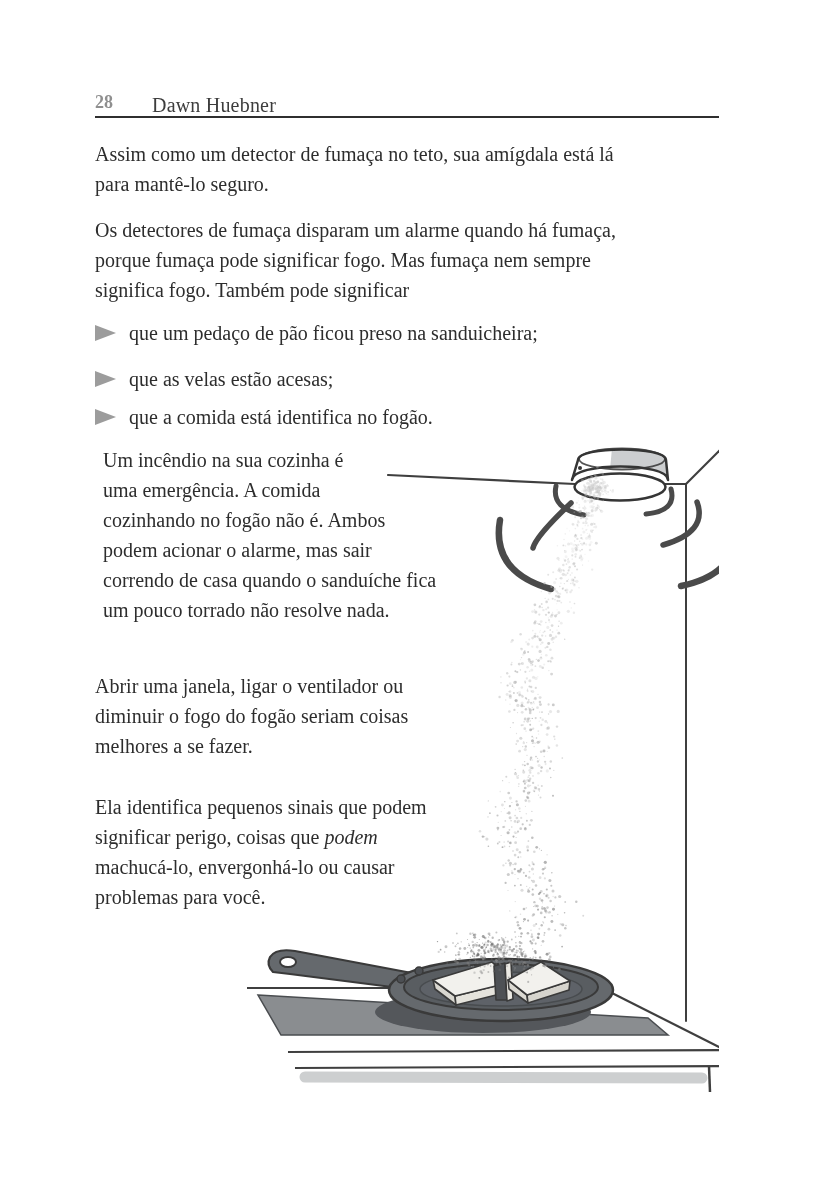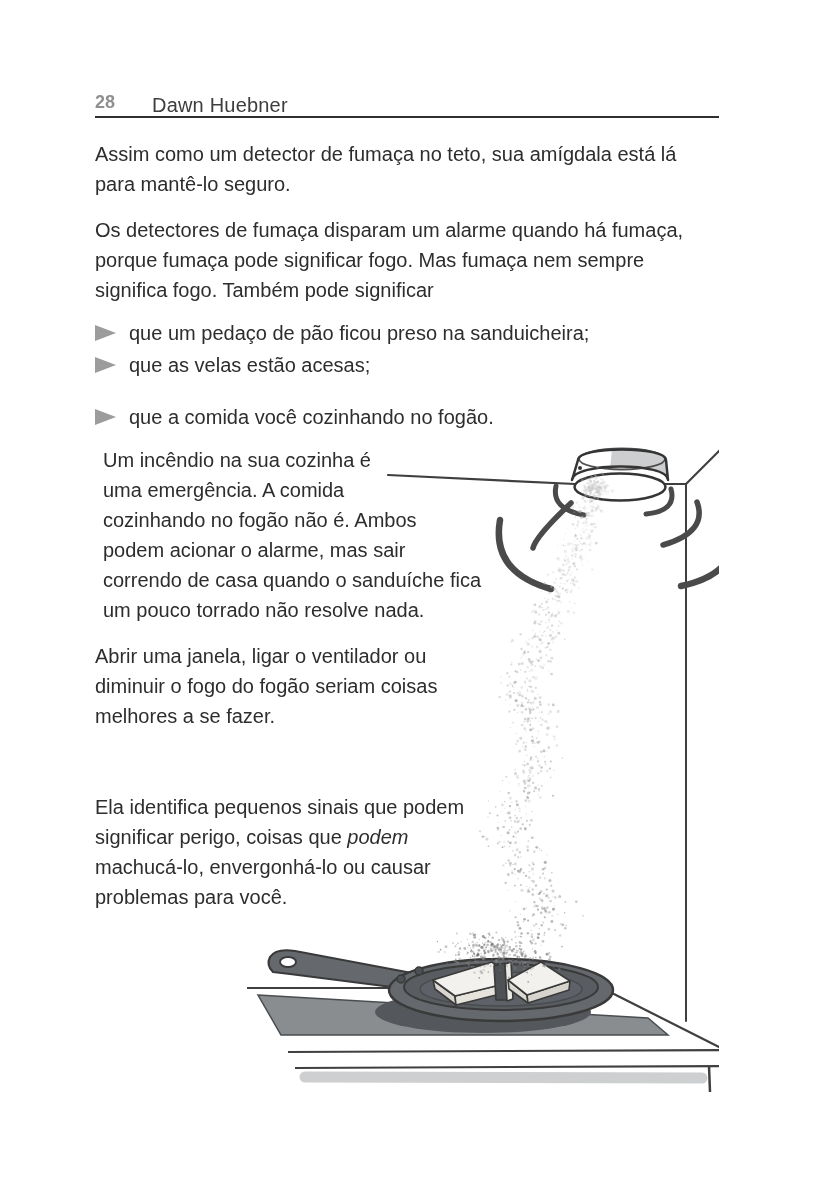--- a/index.html
+++ b/index.html
@@ -1,32 +1,32 @@
 <!DOCTYPE html>
 <html><head>
 <meta charset="utf-8">
 <style>
   html,body{margin:0;padding:0;background:#ffffff;}
   .page{position:relative;width:719px;height:1200px;background:#ffffff;overflow:hidden;
-        font-family:Liberation Sans, sans-serif;color:#2d2d2d;}
+        font-family:Liberation Serif, serif;color:#2d2d2d;}
   .abs{position:absolute;}
   .hdr-num{left:95px;top:92px;font-size:18px;font-weight:bold;color:#8f8f8f;}
   .hdr-name{left:152px;top:94px;font-size:20px;color:#3d3d3d;letter-spacing:.2px;}
   .hdr-rule{left:95px;top:116px;width:636px;height:2px;background:#2f2f2f;}
   .para{left:95px;font-size:20px;line-height:30px;white-space:pre-line;letter-spacing:0;}
   .p1{top:139px;width:660px;}
   .p2{top:215px;width:660px;}
   .p3{top:445px;width:420px;margin-left:8px;}
-  .p4{top:641px;width:420px;}
+  .p4{top:671px;width:420px;}
   .p5{top:750px;width:420px;}
   .p6{top:792px;width:420px;}
   .it{font-style:italic;}
   .bullets{left:95px;top:318px;width:660px;}
   .bullet-row{position:absolute;left:0;height:30px;display:flex;align-items:center;}
-  .bullet-row.b0{top:0;} .bullet-row.b1{top:32px;} .bullet-row.b2{top:84px;}
+  .bullet-row.b0{top:0;} .bullet-row.b1{top:46px;} .bullet-row.b2{top:84px;}
   .tri{width:0;height:0;border-left:21px solid #9c9c9c;border-top:8px solid transparent;
        border-bottom:8px solid transparent;margin-right:13px;flex:0 0 auto;}
   .btxt{font-size:20px;line-height:30px;white-space:nowrap;}
   .illo{position:absolute;left:0;top:0;width:825px;height:1200px;pointer-events:none;}
 </style>
 </head>
 <body>
 
 <div class="page">
 
@@ -44,21 +44,21 @@
     <div class="bullet-row b0">
       <span class="tri"></span>
       <span class="btxt">que um pedaço de pão ficou preso na sanduicheira;</span>
     </div>
     <div class="bullet-row b1">
       <span class="tri"></span>
       <span class="btxt">que as velas estão acesas;</span>
     </div>
     <div class="bullet-row b2">
       <span class="tri"></span>
-      <span class="btxt">que a comida você cozinhando no fogão.</span>
+      <span class="btxt">que a comida está identifica no fogão.</span>
     </div>
   </div>
 
   <div class="abs para p3">Um incêndio na sua cozinha é
 uma emergência. A comida
 cozinhando no fogão não é. Ambos
 podem acionar o alarme, mas sair
 correndo de casa quando o sanduíche fica
 um pouco torrado não resolve nada.</div>
   <div class="abs para p4">Abrir uma janela, ligar o ventilador ou

